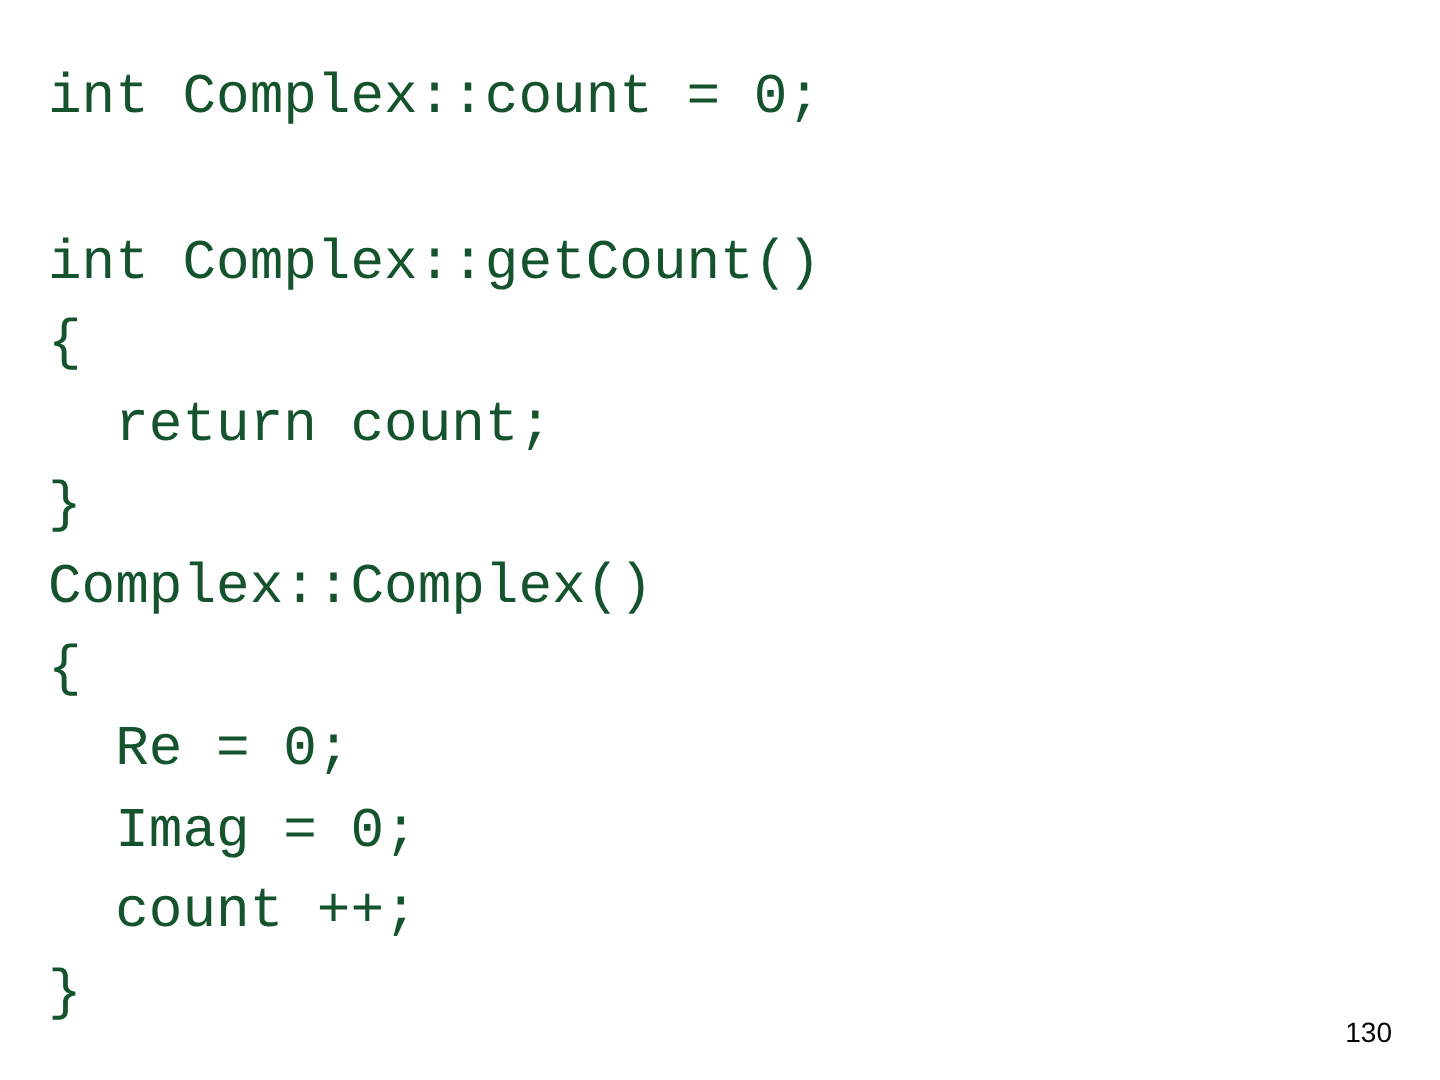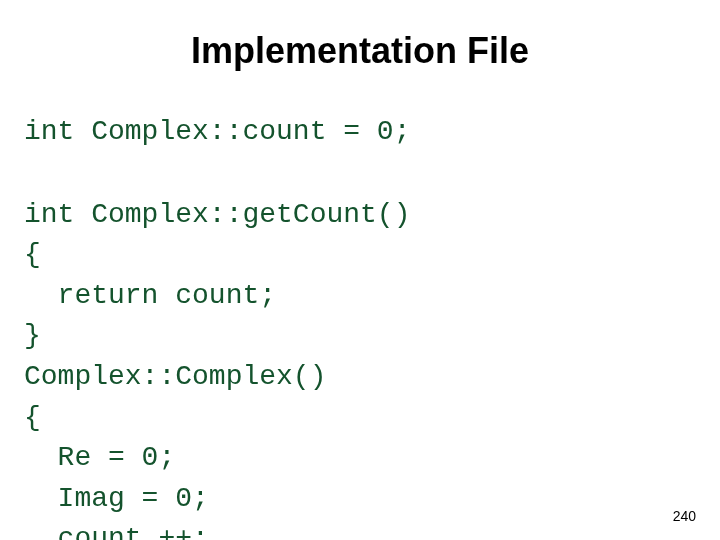--- a/index.html
+++ b/index.html
@@ -42,30 +42,29 @@
     font-family: Arial, sans-serif;
     font-size: 14px;
     color: #000000;
   }
 </style>
 </head>
 <body>
 
 <div class="slide">
 
-  <h1 class="title">Implementation File</h1>
 
   <div class="code-block">int Complex::count = 0;</div>
 
   <div class="code-block second">int Complex::getCount()
 {
   return count;
 }
 Complex::Complex()
 {
   Re = 0;
   Imag = 0;
   count ++;
 }</div>
 
-  <div class="page-number">240</div>
+  <div class="page-number">130</div>
 
 </div>
 
 </body></html>

